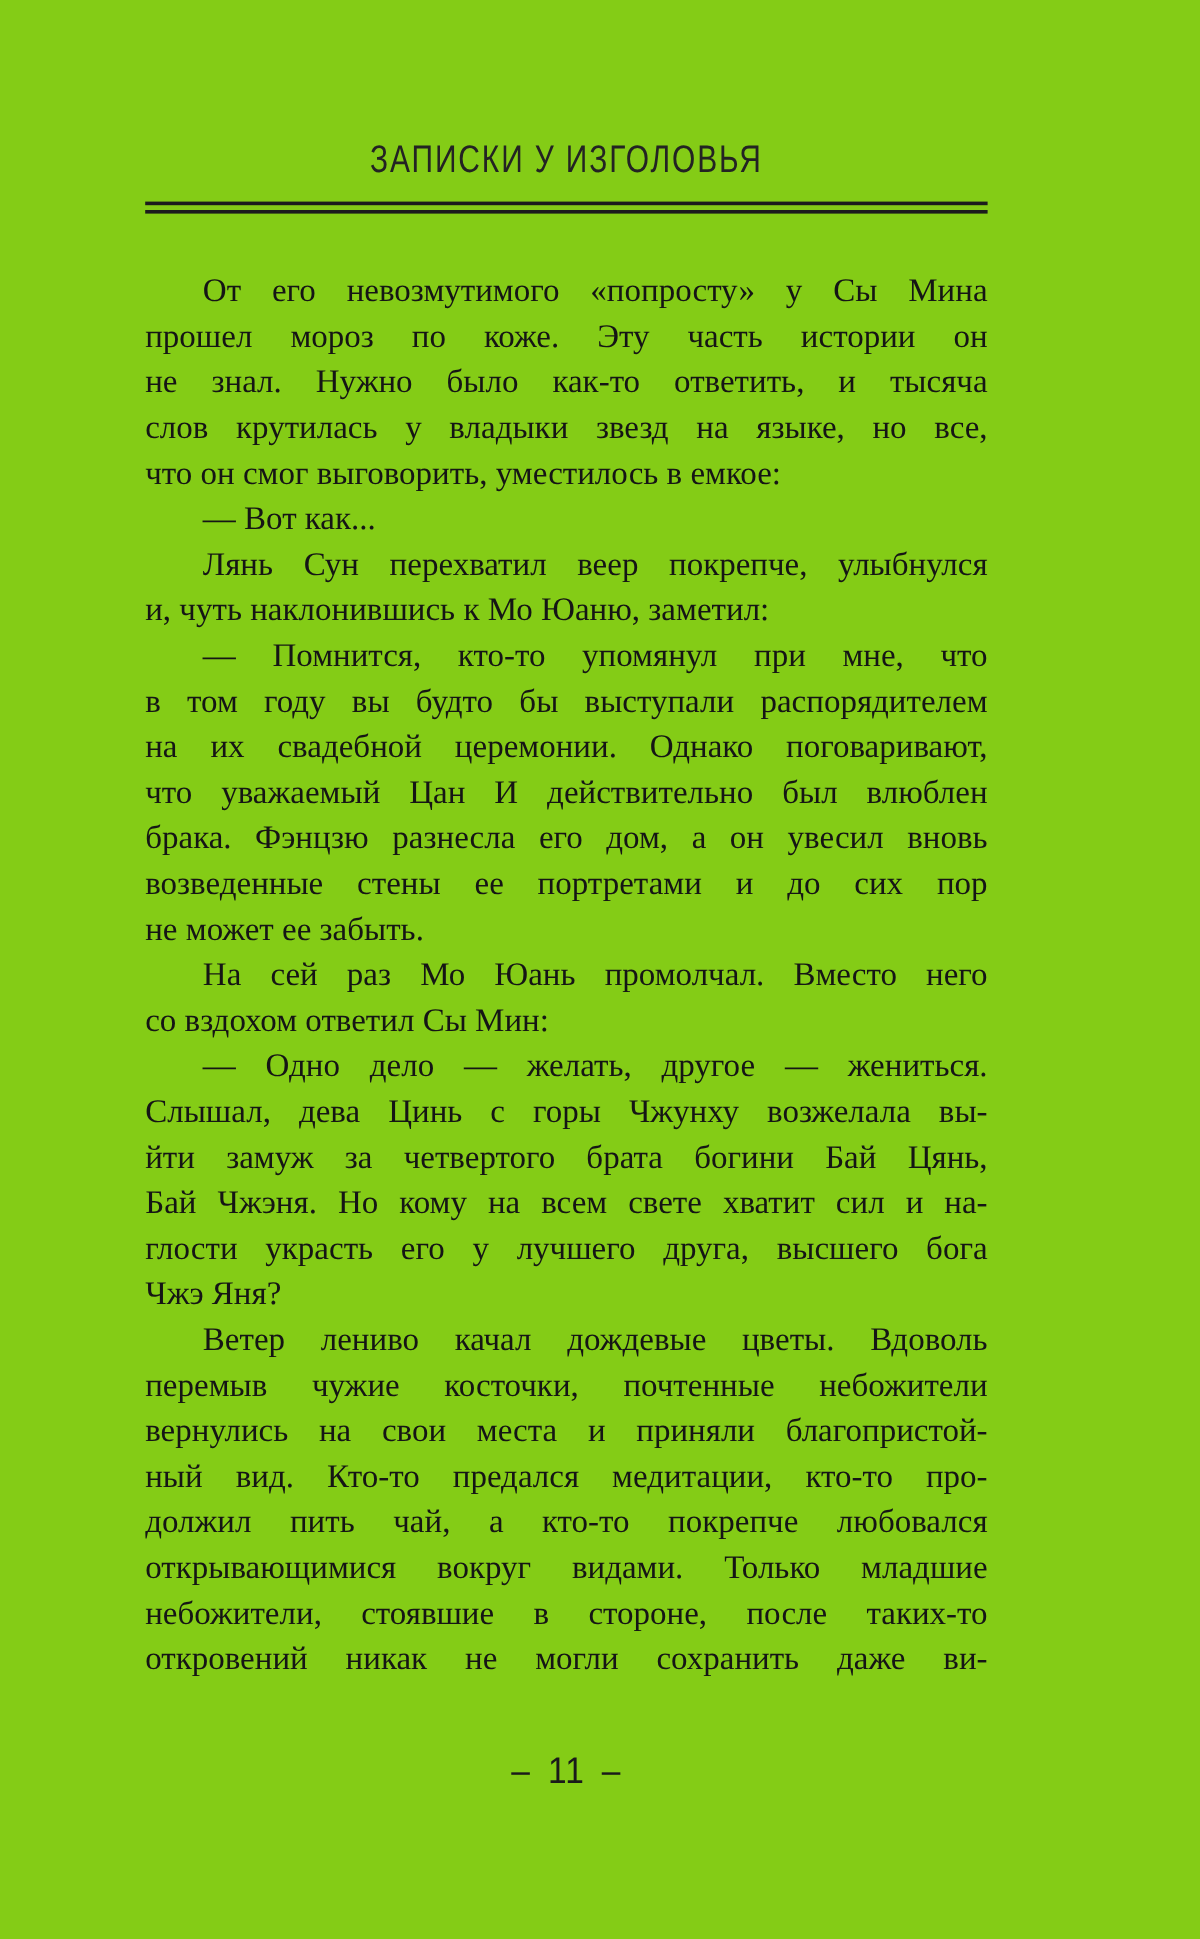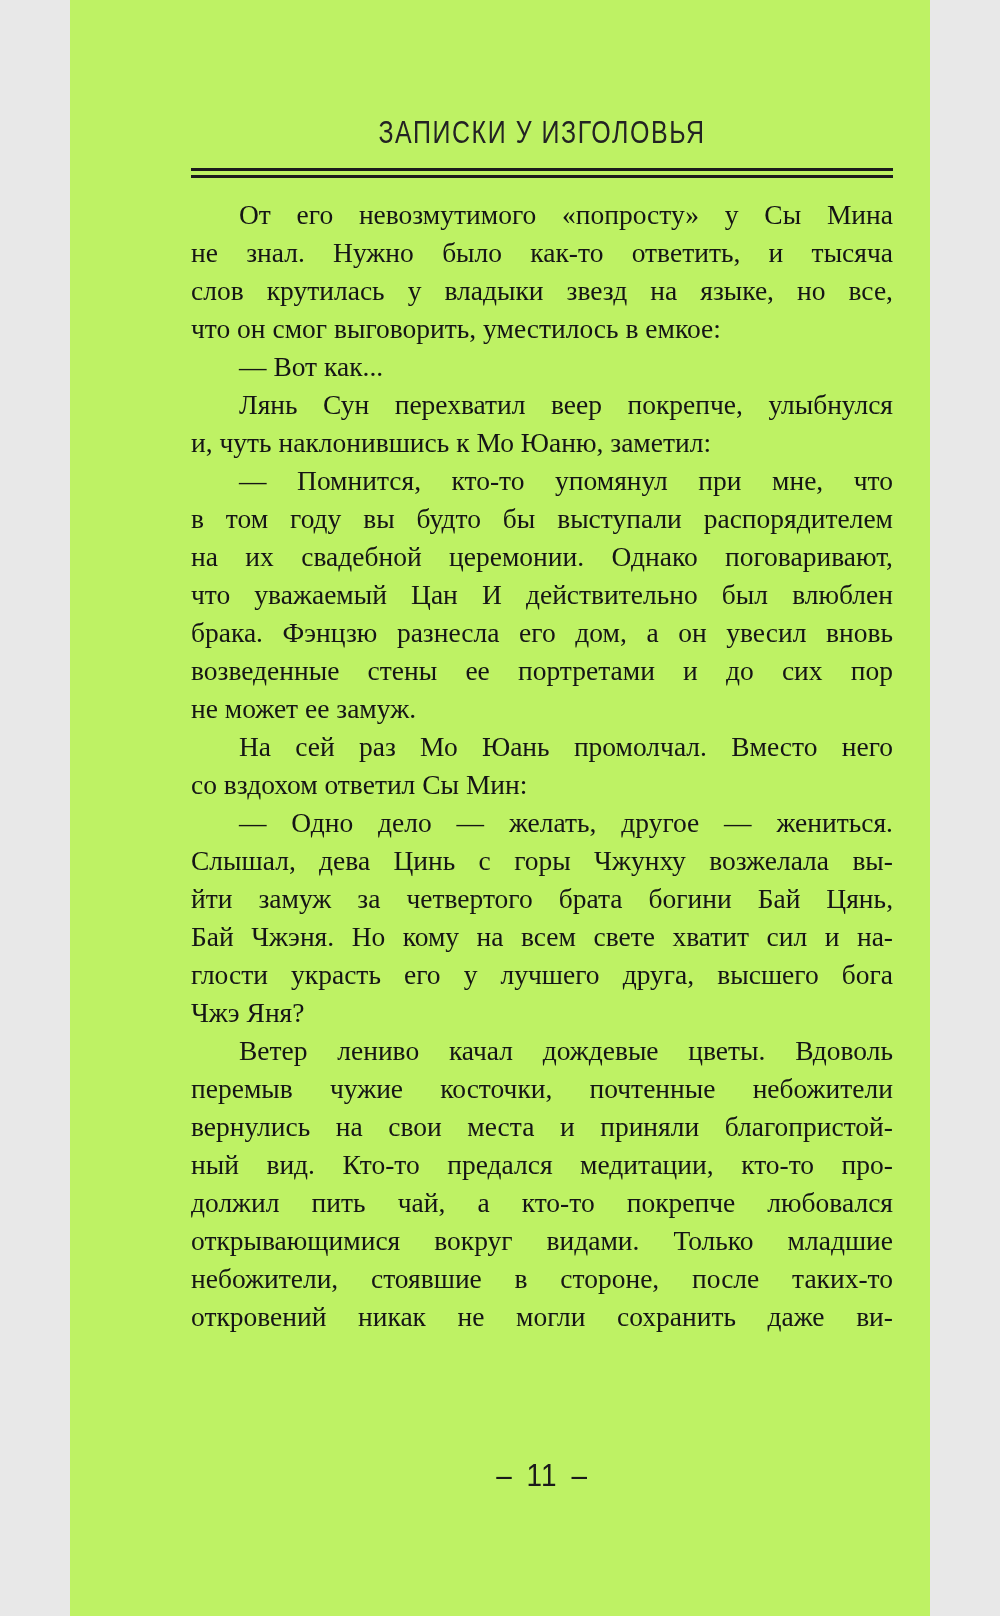--- a/index.html
+++ b/index.html
@@ -2,24 +2,24 @@
 <html lang="ru"><head>
 <meta charset="utf-8">
 <style>
   html, body {
     margin: 0;
     padding: 0;
     background: #e8e8e8;
   }
   .page {
     position: relative;
-    width: 860px;
+    width: 1000px;
     height: 1616px;
     margin: 0 auto;
-    background: #bef264;
+    background: #84cc16;
     color: #151515;
     font-family: "Liberation Serif", "DejaVu Serif", serif;
     overflow: hidden;
   }
   .header-title {
     position: absolute;
     top: 114px;
     left: 121px;
     width: 702px;
     text-align: center;
@@ -36,21 +36,21 @@
     position: absolute;
     top: 168px;
     left: 121px;
     width: 702px;
     height: 4px;
     border-top: 3px solid #1c1c1c;
     border-bottom: 3px solid #1c1c1c;
   }
   .body-text {
     position: absolute;
-    top: 196px;
+    top: 223px;
     left: 121px;
     width: 702px;
     font-size: 27.5px;
     line-height: 38px;
   }
   .para { margin: 0; padding: 0; }
   .line {
     text-align: justify;
     text-align-last: justify;
   }
@@ -81,39 +81,40 @@
 
 <div class="page">
 
   <div class="header-title">ЗАПИСКИ У ИЗГОЛОВЬЯ</div>
 
   <div class="double-rule"></div>
 
   <div class="body-text">
       <div class="para">
         <div class="line first">От его невозмутимого «попросту» у Сы Мина</div>
+        <div class="line">прошел мороз по коже. Эту часть истории он</div>
         <div class="line">не знал. Нужно было как-то ответить, и тысяча</div>
         <div class="line">слов крутилась у владыки звезд на языке, но все,</div>
         <div class="line lastleft">что он смог выговорить, уместилось в емкое:</div>
       </div>
       <div class="para">
         <div class="line first lastleft">— Вот как...</div>
       </div>
       <div class="para">
         <div class="line first">Лянь Сун перехватил веер покрепче, улыбнулся</div>
         <div class="line lastleft">и, чуть наклонившись к Мо Юаню, заметил:</div>
       </div>
       <div class="para">
         <div class="line first">— Помнится, кто-то упомянул при мне, что</div>
         <div class="line">в том году вы будто бы выступали распорядителем</div>
         <div class="line">на их свадебной церемонии. Однако поговаривают,</div>
         <div class="line">что уважаемый Цан И действительно был влюблен</div>
         <div class="line">брака. Фэнцзю разнесла его дом, а он увесил вновь</div>
         <div class="line">возведенные стены ее портретами и до сих пор</div>
-        <div class="line lastleft">не может ее замуж.</div>
+        <div class="line lastleft">не может ее забыть.</div>
       </div>
       <div class="para">
         <div class="line first">На сей раз Мо Юань промолчал. Вместо него</div>
         <div class="line lastleft">со вздохом ответил Сы Мин:</div>
       </div>
       <div class="para">
         <div class="line first">— Одно дело — желать, другое — жениться.</div>
         <div class="line">Слышал, дева Цинь с горы Чжунху возжелала вы-</div>
         <div class="line">йти замуж за четвертого брата богини Бай Цянь,</div>
         <div class="line">Бай Чжэня. Но кому на всем свете хватит сил и на-</div>

